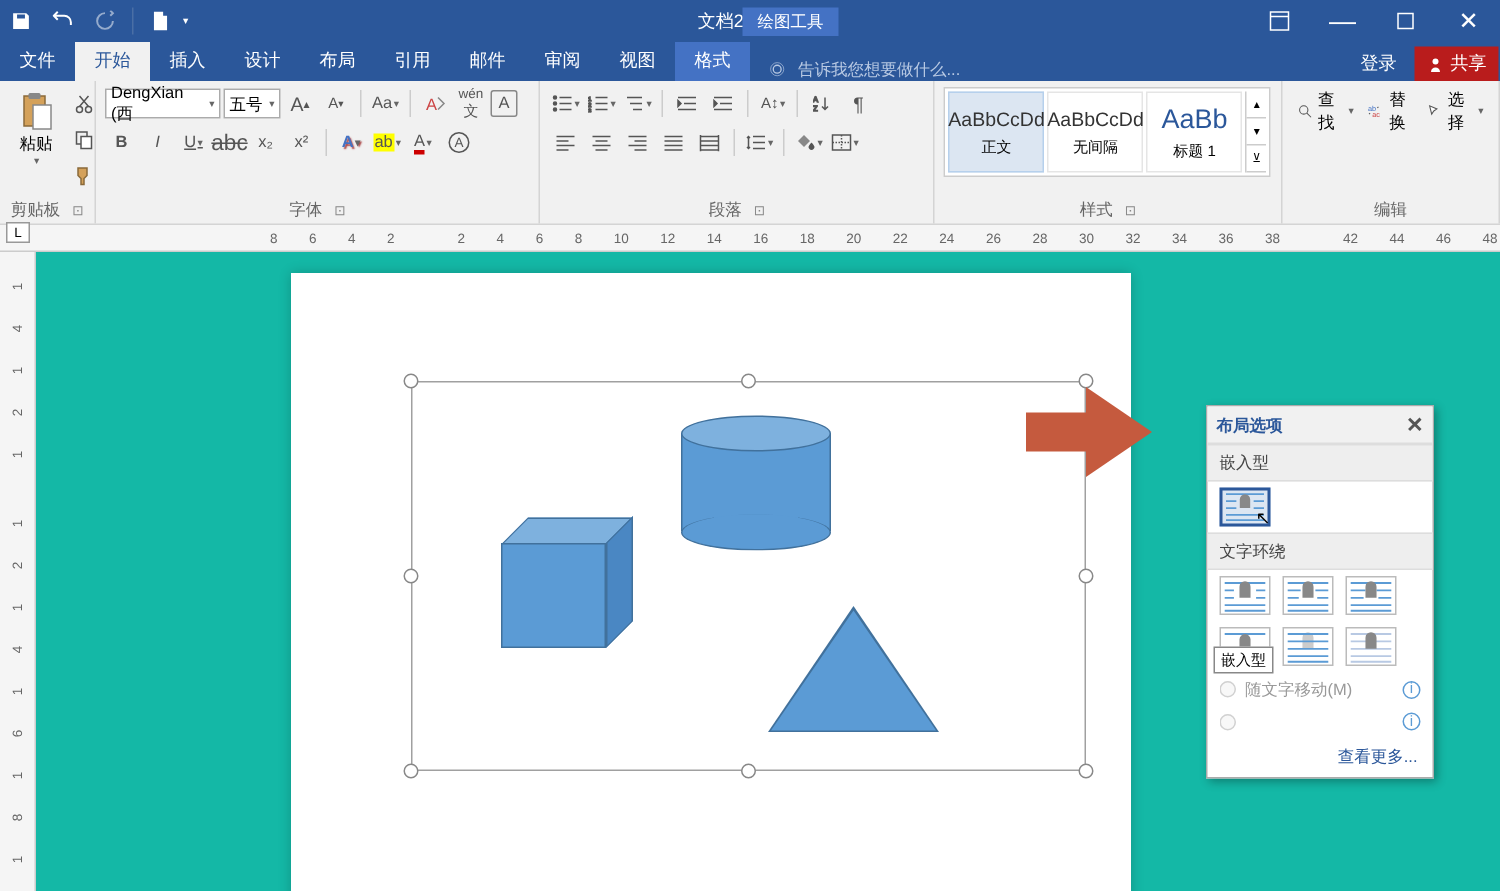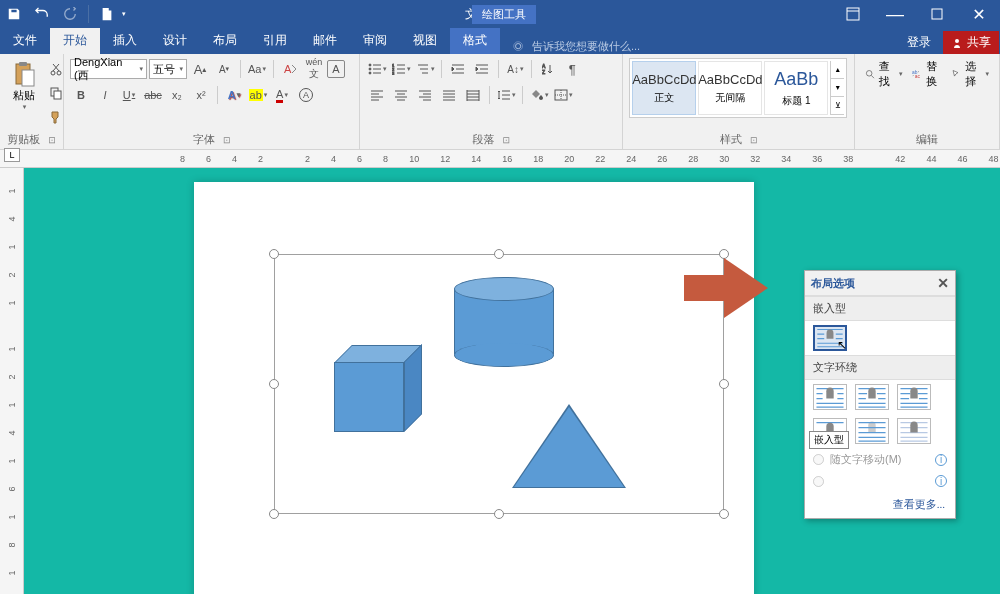--- a/index.html
+++ b/index.html
@@ -4,21 +4,21 @@
   <style>
     * { margin: 0; padding: 0; box-sizing: border-box; font-family: "Microsoft YaHei", "DengXian", sans-serif; }
     body { width: 1000px; height: 594px; background: #fff; overflow: hidden; font-size: 12px; }
     
     
     .titlebar { height: 28px; background: #2b579a; display: flex; align-items: center; color: #fff; position: relative; }
     .titlebar-left { display: flex; align-items: center; height: 100%; }
     .qat-btn { width: 24px; height: 24px; display: flex; align-items: center; justify-content: center; cursor: pointer; margin: 0 2px; }
     .qat-btn svg { width: 14px; height: 14px; }
     .titlebar-center { position: absolute; left: 50%; transform: translateX(-50%); font-size: 12px; }
-    .tool-tab { position: absolute; left: 472px; background: #4472c4; padding: 2px 10px; font-size: 11px; }
+    .tool-tab { position: absolute; left: 495px; background: #4472c4; padding: 2px 10px; font-size: 11px; }
     .titlebar-right { margin-left: auto; display: flex; }
     .win-btn { width: 42px; height: 28px; display: flex; align-items: center; justify-content: center; cursor: pointer; }
     
     
     .ribbon-tabs { height: 26px; background: #2b579a; display: flex; align-items: flex-end; color: #fff; font-size: 12px; }
     .rtab { padding: 5px 13px; cursor: pointer; }
     .rtab.active { background: #f1f1f1; color: #2b579a; }
     .rtab.contextual { background: #4472c4; }
     .tell-me { display: flex; align-items: center; gap: 6px; padding: 0 12px; color: #b8c9e3; font-size: 11px; }
     .tell-me svg { width: 14px; height: 14px; }
@@ -97,21 +97,21 @@
     .layout-close { cursor: pointer; color: #555; font-size: 14px; }
     .layout-section-title { padding: 4px 8px; background: #eee; border-top: 1px solid #ddd; border-bottom: 1px solid #ddd; color: #444; font-size: 11px; }
     .layout-row { display: flex; padding: 4px 8px; gap: 8px; }
     .wrap-opt { width: 34px; height: 26px; border: 1px solid #bbb; display: flex; align-items: center; justify-content: center; cursor: pointer; position: relative; }
     .wrap-opt.selected { border: 2px solid #2b579a; background: #dce6f2; }
     .cursor-pointer { position: absolute; right: -2px; bottom: -3px; font-size: 12px; }
     .tooltip-hint { position: absolute; left: 4px; top: 110px; background: #fff; border: 1px solid #888; padding: 1px 4px; font-size: 10px; z-index: 5; }
     .layout-radio { display: flex; align-items: center; gap: 6px; padding: 4px 8px; color: #999; }
     .layout-radio input { width: 11px; height: 11px; }
     .info-icon { color: #5b9bd5; font-size: 10px; border: 1px solid #5b9bd5; border-radius: 50%; width: 12px; height: 12px; display: inline-flex; align-items: center; justify-content: center; margin-left: auto; }
-    .see-more { text-align: right; padding: 6px 10px; color: #2b579a; cursor: pointer; font-family: Liberation Serif, serif; }
+    .see-more { text-align: right; padding: 6px 10px; color: #2b579a; cursor: pointer; }
   </style>
 </head>
 <body>
 
 <div class="titlebar">
   <div class="titlebar-left">
     <div class="qat-btn">
       <svg viewBox="0 0 16 16" fill="#fff">
           <path d="M2 2h10l2 2v10H2V2zm3 1v3h6V3H5zm1 6h4v4H6V9z"></path>
         </svg>
@@ -268,21 +268,21 @@
         <div class="small-btn" style="font-weight:bold">
             <span>B</span>
           </div>
         <div class="small-btn" style="font-style:italic">
             <span>I</span>
           </div>
         <div class="small-btn" style="text-decoration:underline">
             <span>U</span>
             <span class="dropdown-arrow">▾</span>
           </div>
-        <div class="small-btn" style="text-decoration:line-through;font-size:11px">
+        <div class="small-btn" style="text-decoration:line-through;font-size:15px">
             <span>abc</span>
           </div>
         <div class="small-btn">
             <span>x₂</span>
           </div>
         <div class="small-btn">
             <span>x²</span>
           </div>
         <div style="width:1px;height:18px;background:#ccc;margin:0 3px"></div>
         <div class="small-btn" style="color:#4472c4;font-weight:bold;text-shadow:1px 1px 1px #a44">

